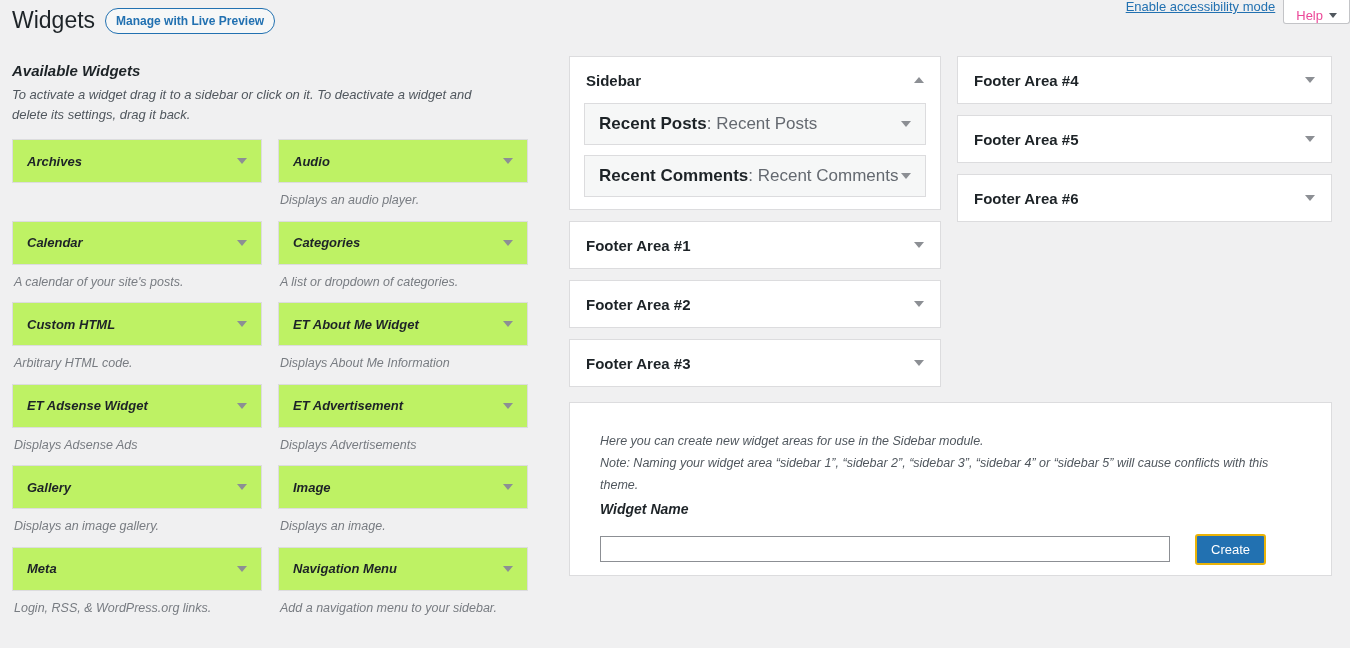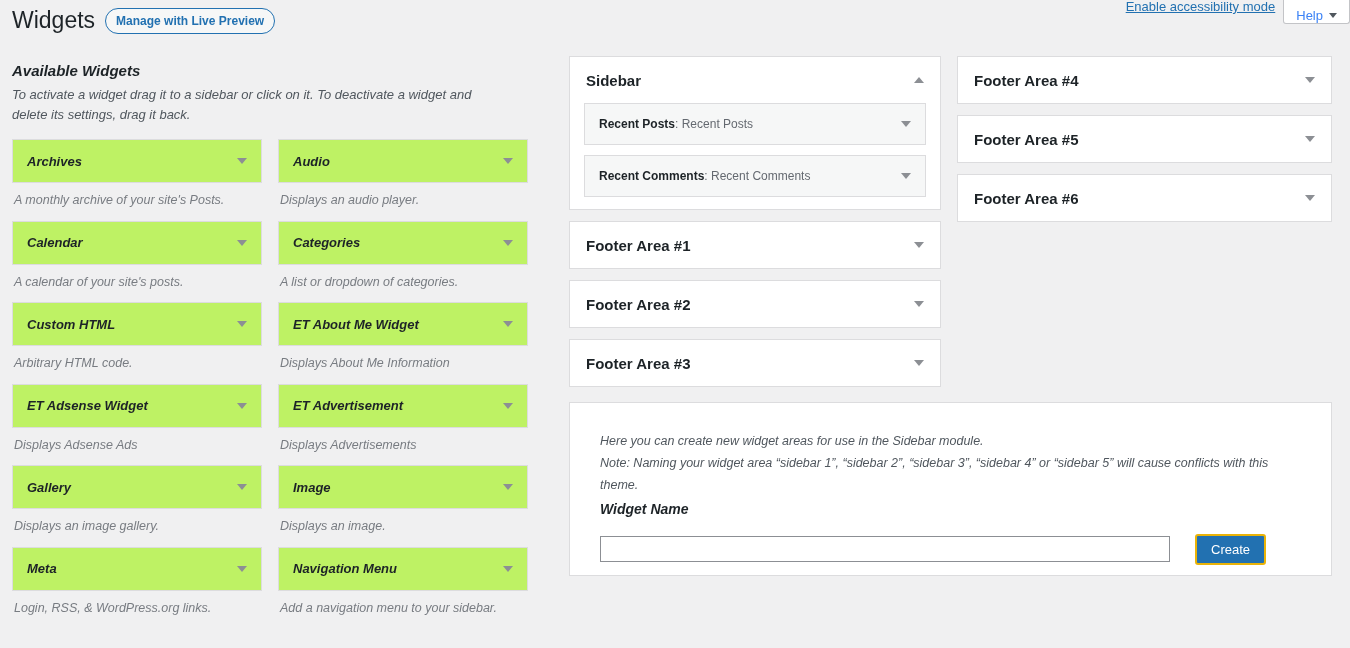--- a/index.html
+++ b/index.html
@@ -20,21 +20,21 @@
     height: 30px;
   }
   .access-link {
     font-size: 13px; color: #2271b1; text-decoration: underline;
     line-height: 14px; padding-top: 0px; cursor: pointer;
     white-space: nowrap;
   }
   .help-btn {
     background: #fff; border: 1px solid #c3c4c7; border-top: none;
     border-radius: 0 0 3px 3px;
-    font-size: 13px; color: #3b82f6;
+    font-size: 13px; color: #ec4899;
     padding: 14px 12px 6px 12px;
     height: 24px; display: flex; align-items: center; gap: 6px;
     cursor: pointer; white-space: nowrap; justify-content: space-between;
   }
   .caret-down-sm {
     width: 0; height: 0;
     border-left: 4px solid transparent; border-right: 4px solid transparent;
     border-top: 5px solid #50575e;
   }
 
@@ -103,21 +103,21 @@
   .panel-head .ptitle {
     font-size: 15px; font-weight: bold; color: #1d2327; flex: 1;
   }
   .panel-body { padding: 0 14px 12px 14px; }
   .inner-widget {
     background: #f6f7f7; border: 1px solid #dcdcde;
     height: 42px; display: flex; align-items: center; padding: 0 14px;
     margin-bottom: 10px; cursor: move;
   }
   .inner-widget:last-child { margin-bottom: 0; }
-  .inner-widget .iw-label { font-size: 12px; flex: 1; }
+  .inner-widget .iw-label { font-size: 17px; flex: 1; }
   .inner-widget .iw-label b { color: #1d2327; font-weight: bold; }
   .inner-widget .iw-label span { color: #646970; }
 
   
   .create-box {
     position: absolute; left: 569px; top: 402px; width: 763px; height: 174px;
     background: #fff; border: 1px solid #dcdcde;
     padding: 28px 30px 0 30px;
   }
   .create-note {
@@ -160,21 +160,20 @@
 
   <div class="left-col">
     <h2 class="section-title">Available Widgets</h2>
     <p class="section-desc">To activate a widget drag it to a sidebar or click on it. To deactivate a widget and delete its settings, drag it back.</p>
     <div class="widget-grid">
         <div class="widget-cell">
           <div class="widget-card">
             <span class="wname">Archives</span>
             <span class="caret"></span>
           </div>
-          <div class="widget-desc">A monthly archive of your site's Posts.</div>
         </div>
         <div class="widget-cell">
           <div class="widget-card">
             <span class="wname">Audio</span>
             <span class="caret"></span>
           </div>
           <div class="widget-desc">Displays an audio player.</div>
         </div>
         <div class="widget-cell">
           <div class="widget-card">

